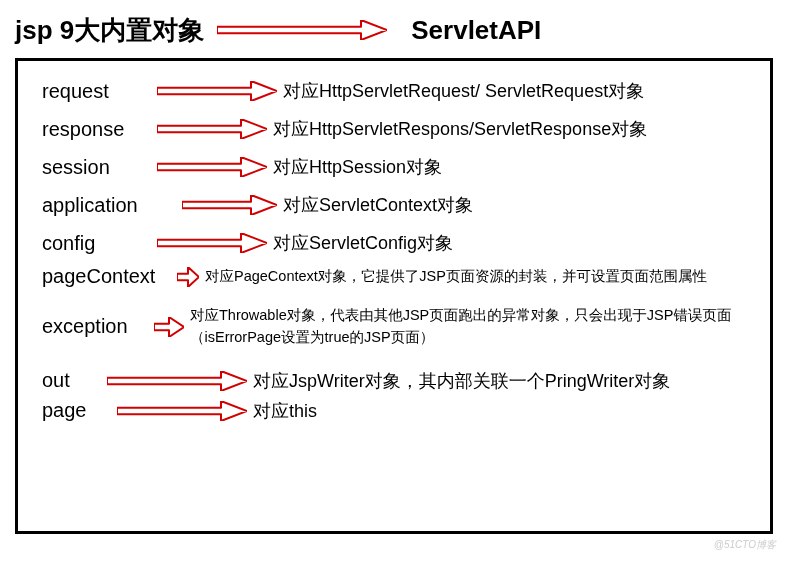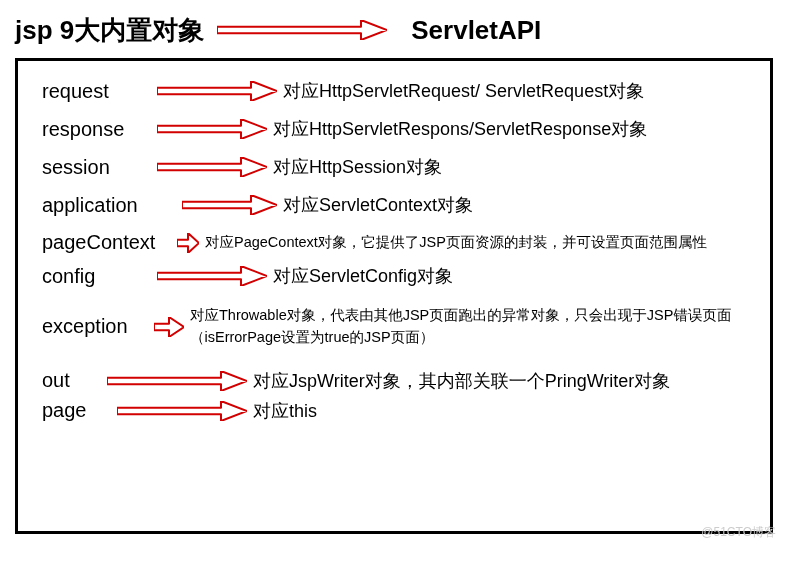--- a/index.html
+++ b/index.html
@@ -69,23 +69,24 @@
   }
   .arrow {
     flex: 0 0 auto;
     display: block;
     margin: 0 6px 0 0;
   }
   .arrow svg { display: block; }
   .watermark {
     position: absolute;
     right: 10px;
-    bottom: 20px;
-    font-size: 12px;
+    bottom: 9px;
+    font-size: 10px;
     color: #ccc;
+    font-style: italic;
     pointer-events: none;
   }
 </style>
 </head>
 <body>
 
 <div class="outer">
   <div class="title-line">
     <span class="title-left">jsp 9大内置对象</span>
     <span class="arrow">
@@ -132,37 +133,37 @@
       <span class="label w-140">application</span>
       <span class="arrow">
           <svg width="95" height="20" viewBox="0 0 95 20">
             <path d="M 0 6.8 L 69 6.8 L 69 0 L 95 10 L 69 20 L 69 13.2 L 0 13.2 Z" fill="#fff" stroke="#d20000" stroke-width="2" stroke-linejoin="round"></path>
           </svg>
         </span>
       <span class="desc">对应ServletContext对象</span>
     </div>
 
     <div class="row tight">
+      <span class="label">config</span>
+      <span class="arrow">
+          <svg width="110" height="20" viewBox="0 0 110 20">
+            <path d="M 0 6.8 L 84 6.8 L 84 0 L 110 10 L 84 20 L 84 13.2 L 0 13.2 Z" fill="#fff" stroke="#d20000" stroke-width="2" stroke-linejoin="round"></path>
+          </svg>
+        </span>
+      <span class="desc">对应ServletConfig对象</span>
+    </div>
+
+    <div class="row tight">
       <span class="label w-140" style="width:135px">pageContext</span>
       <span class="arrow">
           <svg width="22" height="20" viewBox="0 0 22 20">
             <path d="M 0 6.8 L 11 6.8 L 11 0 L 22 10 L 11 20 L 11 13.2 L 0 13.2 Z" fill="#fff" stroke="#d20000" stroke-width="2" stroke-linejoin="round"></path>
           </svg>
         </span>
       <span class="desc small">对应PageContext对象，它提供了JSP页面资源的封装，并可设置页面范围属性</span>
-    </div>
-
-    <div class="row tight">
-      <span class="label">config</span>
-      <span class="arrow">
-          <svg width="110" height="20" viewBox="0 0 110 20">
-            <path d="M 0 6.8 L 84 6.8 L 84 0 L 110 10 L 84 20 L 84 13.2 L 0 13.2 Z" fill="#fff" stroke="#d20000" stroke-width="2" stroke-linejoin="round"></path>
-          </svg>
-        </span>
-      <span class="desc">对应ServletConfig对象</span>
     </div>
 
     <div class="row" style="margin-top:17px">
       <span class="label" style="width:112px">exception</span>
       <span class="arrow">
           <svg width="30" height="20" viewBox="0 0 30 20">
             <path d="M 0 6.8 L 15 6.8 L 15 0 L 30 10 L 15 20 L 15 13.2 L 0 13.2 Z" fill="#fff" stroke="#d20000" stroke-width="2" stroke-linejoin="round"></path>
           </svg>
         </span>
       <span class="desc small" style="padding-right:4px">对应Throwable对象，代表由其他JSP页面跑出的异常对象，只会出现于JSP错误页面（isErrorPage设置为true的JSP页面）</span>

